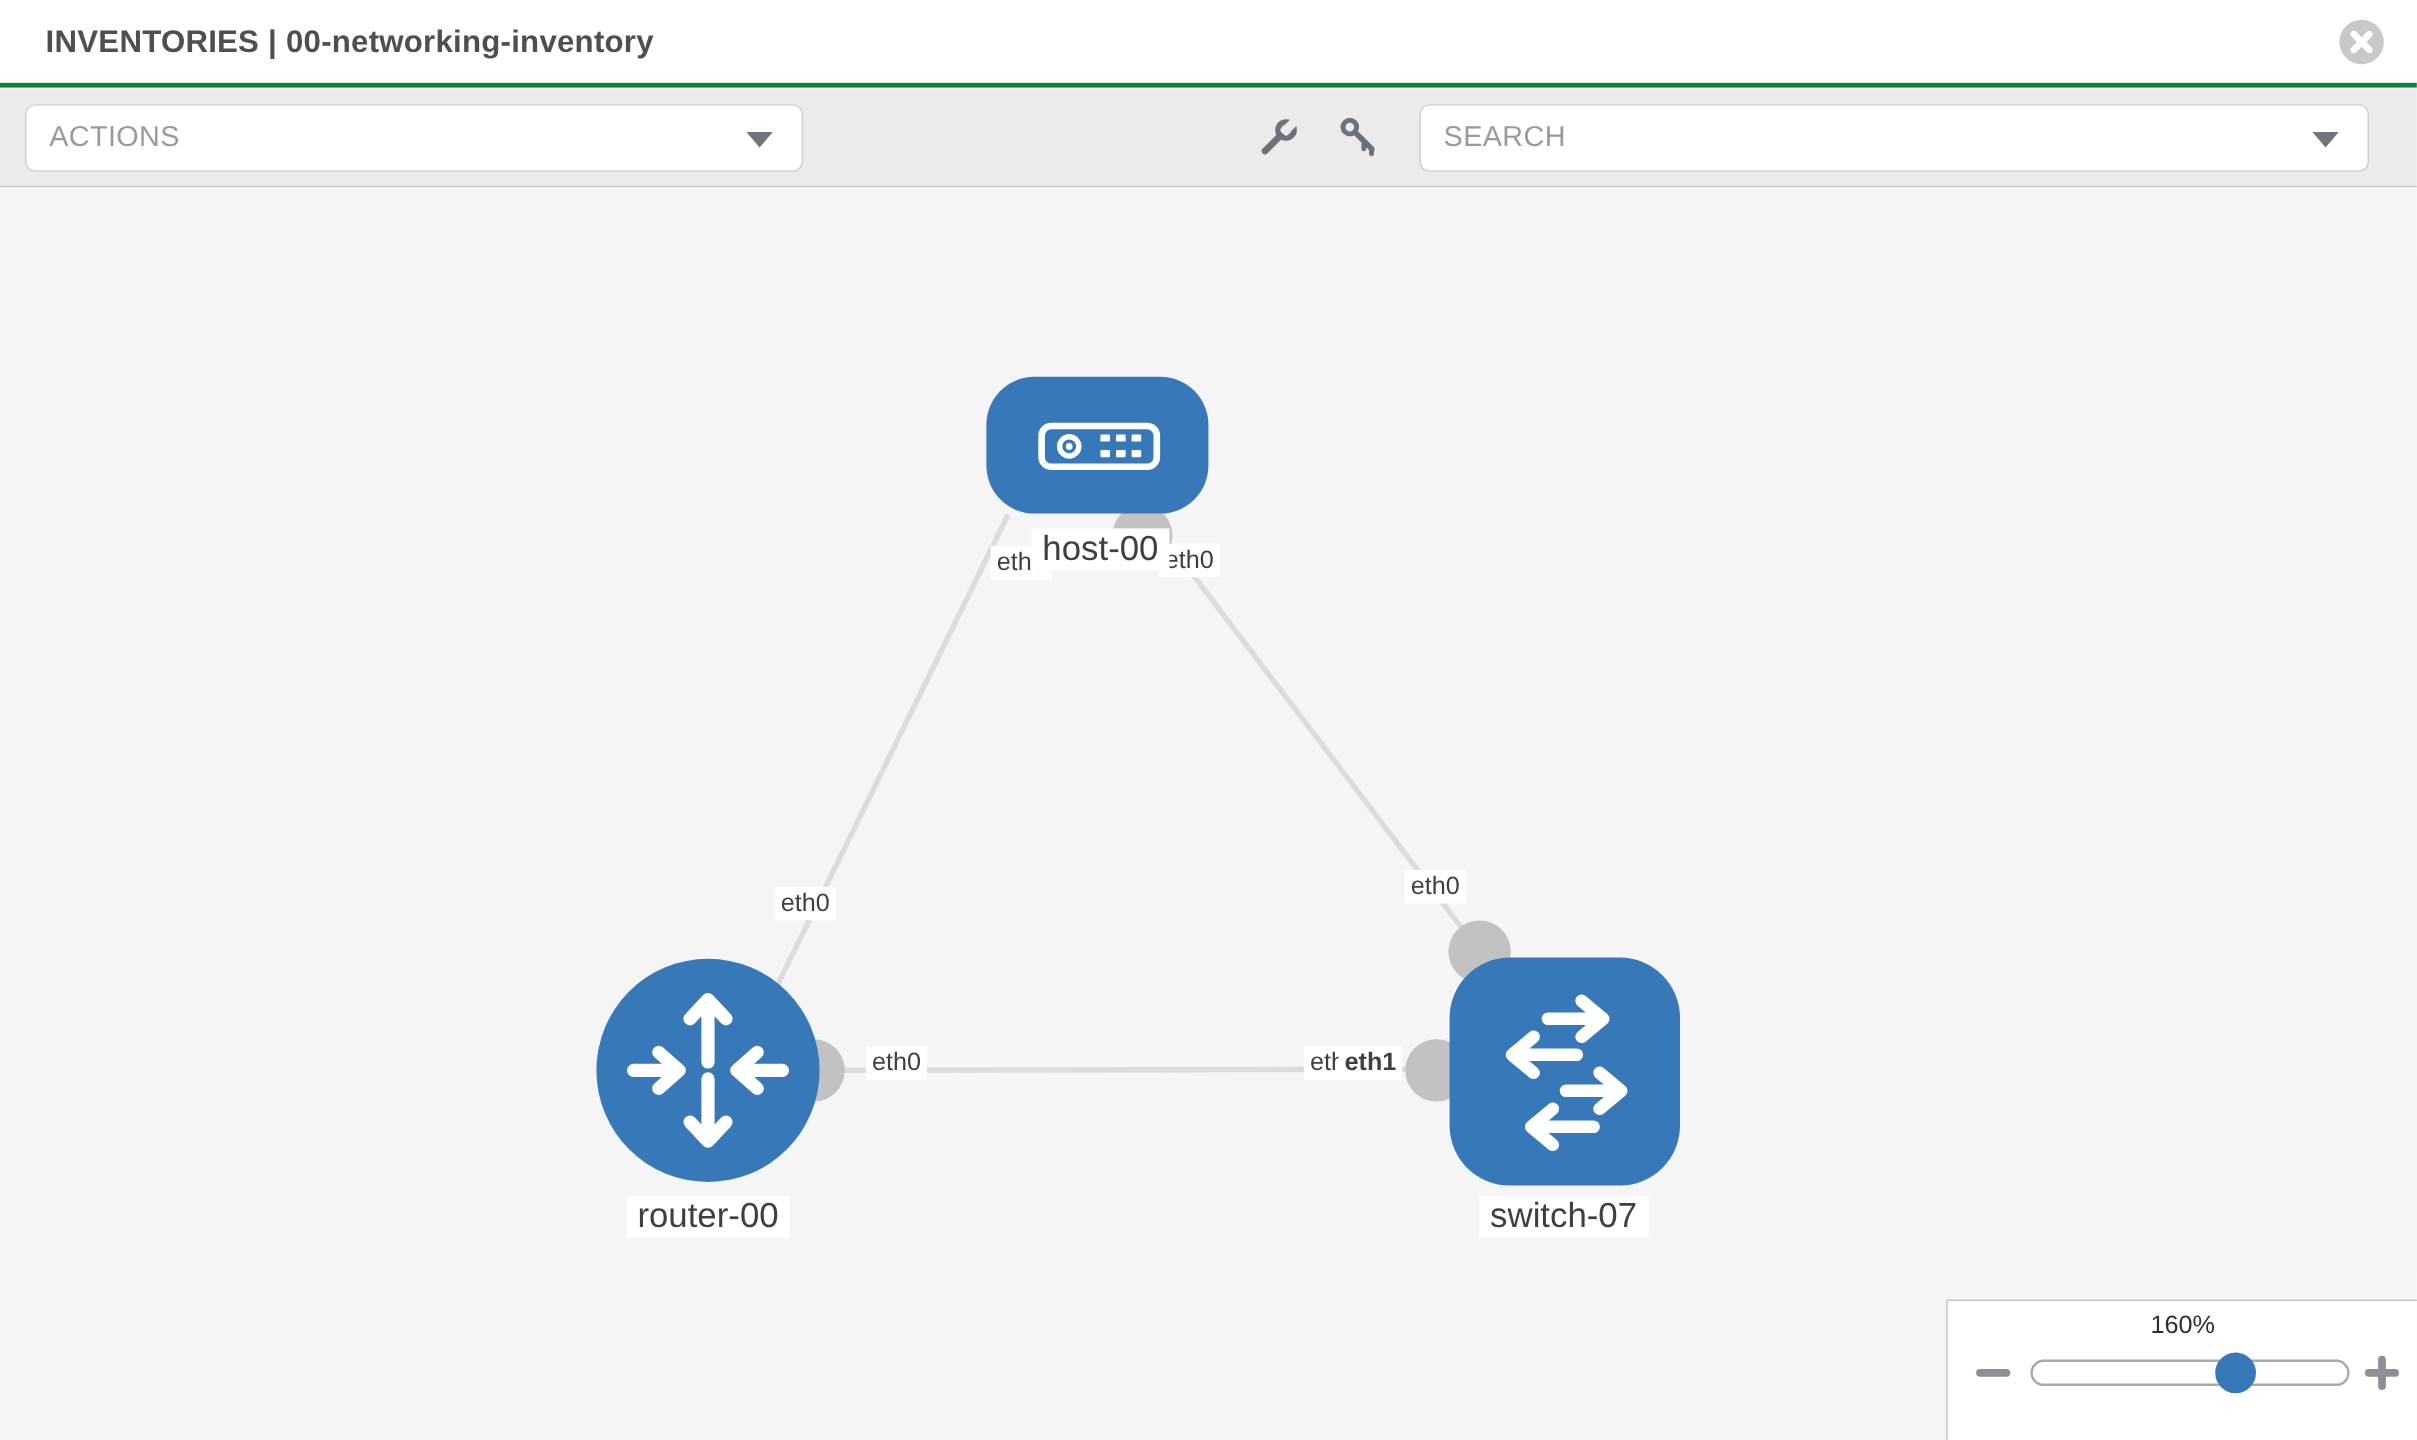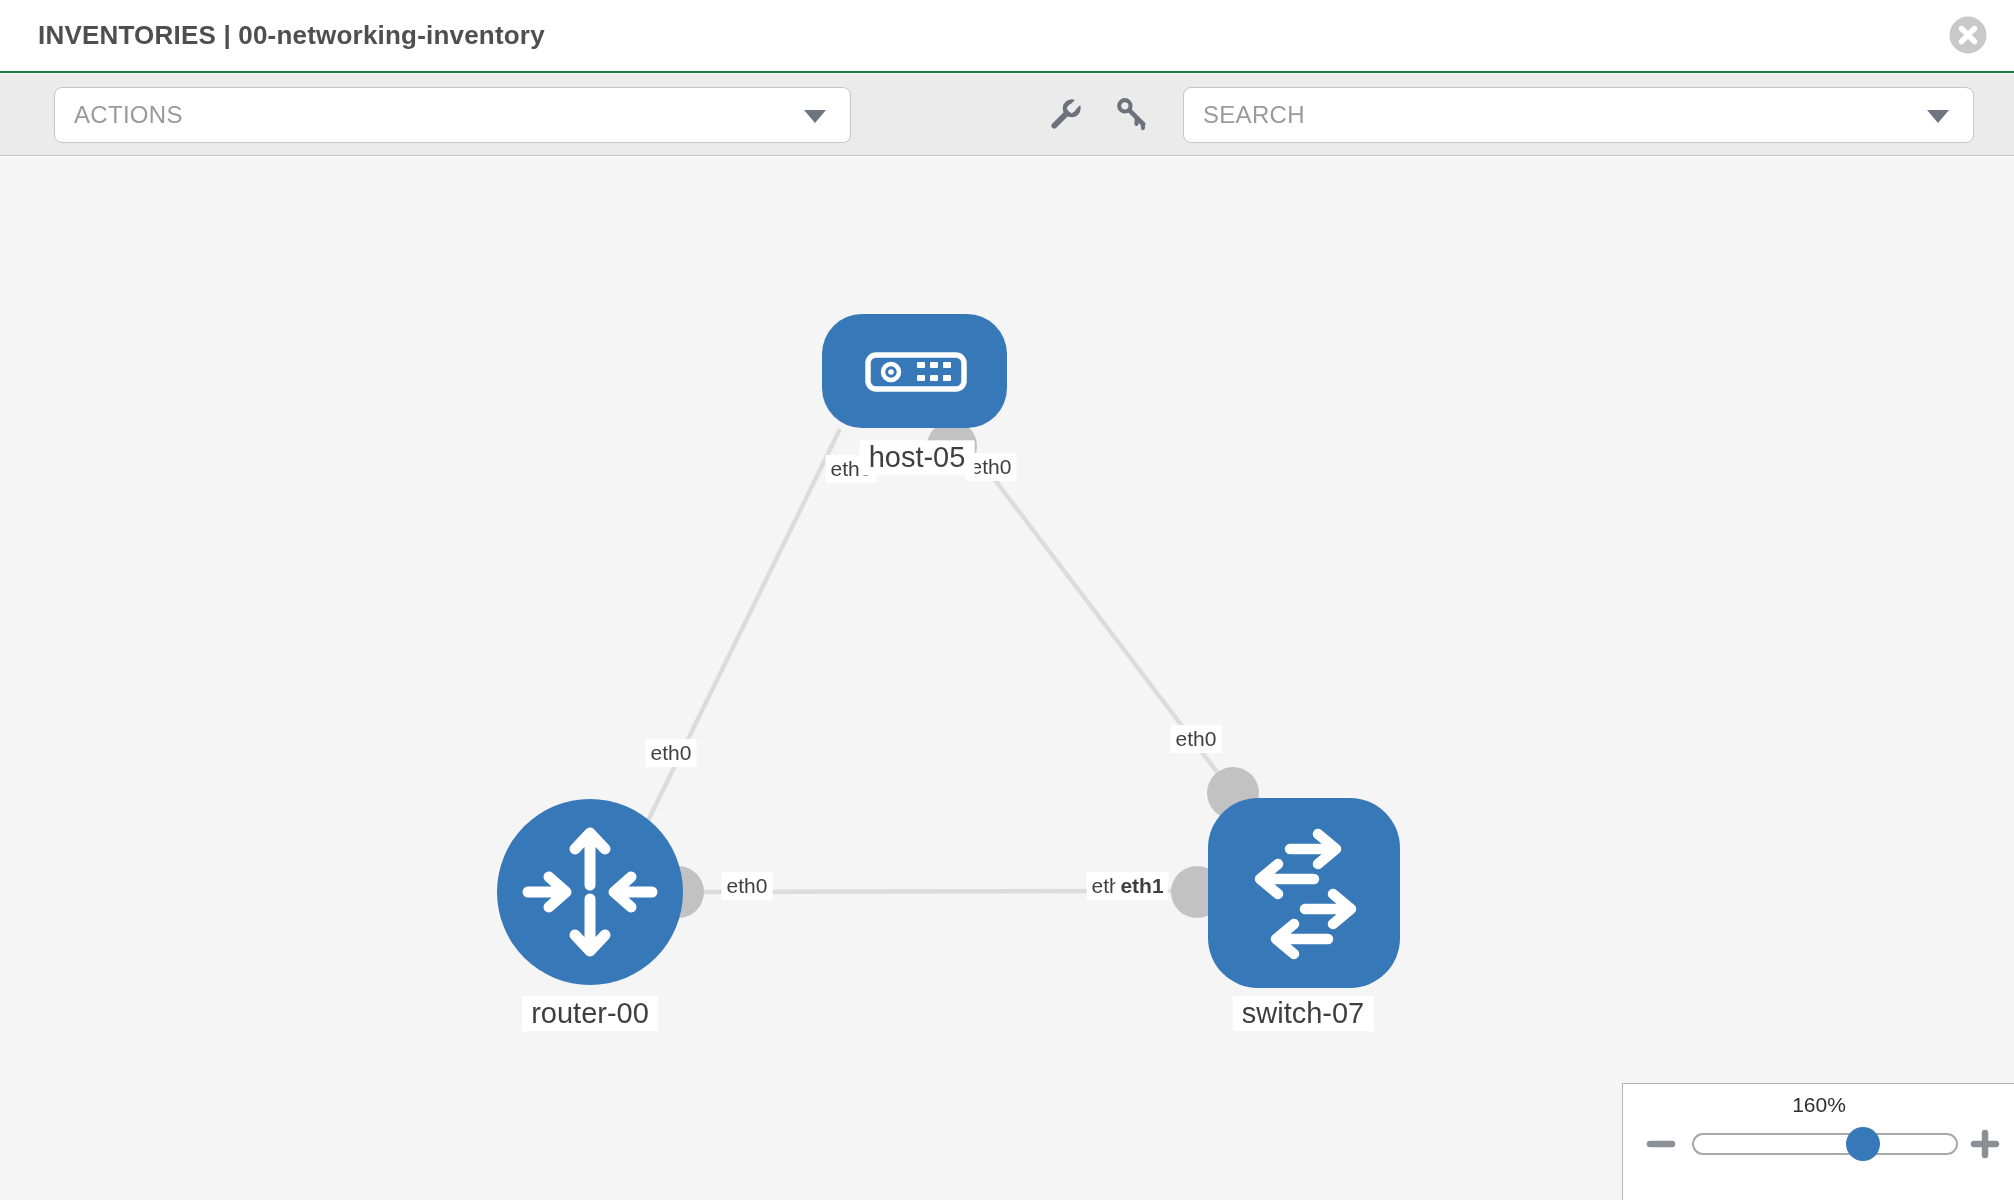--- a/index.html
+++ b/index.html
@@ -6,21 +6,21 @@
   html,body { width:2014px; height:1200px; }
   body {
     font-family:"Liberation Sans","DejaVu Sans",sans-serif;
     background:#ffffff; overflow:hidden; position:relative;
   }
   .app { position:absolute; inset:0; width:2014px; height:1200px; }
 
   
   .header {
     position:absolute; left:0; top:0; width:2014px; height:73px;
-    background:#ffffff; border-bottom:2px solid #15803d;
+    background:#ffffff; border-bottom:4px solid #15803d;
     display:flex; align-items:center;
   }
   .page-title {
     margin-left:38px; font-size:26px; font-weight:700; color:#4f4f4f;
     letter-spacing:0.2px;
   }
   .close-btn {
     position:absolute; right:26px; top:15px; width:40px; height:40px;
     cursor:pointer; background:none; border:none; padding:0;
   }
@@ -28,21 +28,21 @@
   
   .toolbar {
     position:absolute; left:0; top:74px; width:2014px; height:82px;
     background:var(--toolbar_bg,#ebebeb); border-bottom:1px solid #c6c6c6;
   }
   .combo {
     position:absolute; top:13px; height:56px; background:#fff;
     border:1.5px solid #c6c6c6; border-radius:8px;
     display:flex; align-items:center; cursor:pointer;
   }
-  .combo-actions { left:54px;  width:797px; }
+  .combo-actions { left:21px;  width:648px; }
   .combo-search  { left:1183px; width:791px; }
   .combo-label { margin-left:19px; font-size:24px; color:#9a9a9a; letter-spacing:0.3px; }
   .caret {
     position:absolute; right:24px; top:22px; width:0; height:0;
     border-left:11px solid transparent; border-right:11px solid transparent;
     border-top:13px solid #6e7580;
   }
   .tool-icon { position:absolute; top:21px; width:38px; height:38px; cursor:pointer; }
   .tool-icon.wrench { left:1047px; }
   .tool-icon.key    { left:1114px; }
@@ -185,21 +185,21 @@
     </svg>
 
     <span class="chip chip-if" style="left:851px; top:312px;">eth0</span>
     <span class="chip chip-if" style="left:991px; top:310px;">eth0</span>
     <span class="chip chip-if" style="left:671px; top:596px;">eth0</span>
     <span class="chip chip-if" style="left:1196px; top:582px;">eth0</span>
     <span class="chip chip-if" style="left:747px; top:729px;">eth0</span>
     <span class="chip chip-if" style="left:1112px; top:729px;">eth0</span>
     <span class="chip chip-if" style="left:1142px; top:729px;font-weight:bold;">eth1</span>
 
-    <span class="chip chip-node" style="left:917px; top:301px;">host-05</span>
+    <span class="chip chip-node" style="left:917px; top:301px;">host-00</span>
     <span class="chip chip-node" style="left:590px; top:857px;">router-00</span>
     <span class="chip chip-node" style="left:1303px; top:857px;">switch-07</span>
 
     <div class="zoom-panel">
       <div class="zoom-level">160%</div>
       <button class="zoom-btn zoom-minus">
         <svg width="30" height="30" viewBox="0 0 30 30">
           <path d="M4 15 H26" stroke="#8b9096" stroke-width="6.5" stroke-linecap="round"></path>
         </svg>
       </button>

